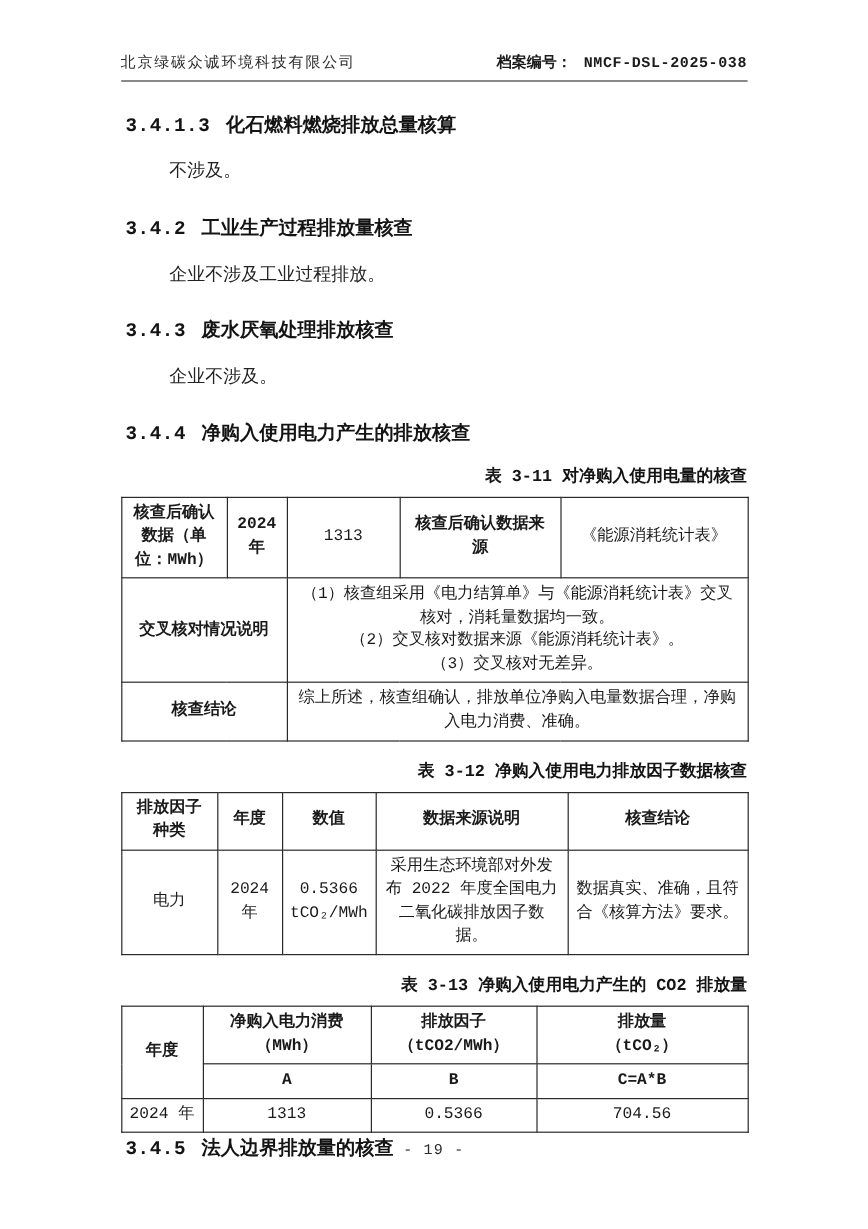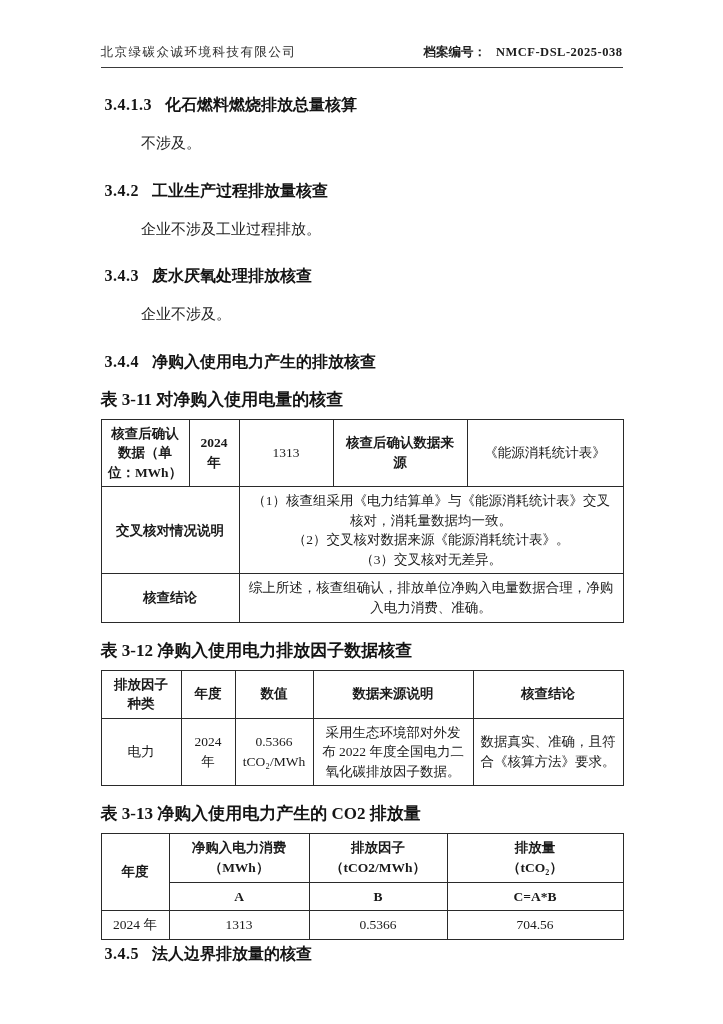--- a/index.html
+++ b/index.html
@@ -1,41 +1,41 @@
 <!DOCTYPE html>
 <html lang="zh"><head>
 <meta charset="utf-8">
 <style>
   html,body{margin:0;padding:0;background:#ffffff;}
   .page{
     position:relative;
     width:621px;height:1024px;
     margin:0 auto;
     background:#ffffff;
-    font-family:Liberation Serif, serif;
+    font-family:Liberation Mono, monospace;
     color:#141414;
     overflow:hidden;
   }
   .content{width:522px;margin:0 auto;}
   
   .doc-header{
     padding-top:44px;
     display:flex;justify-content:space-between;align-items:flex-end;
     font-size:12.5px;
   }
   .doc-header .company{letter-spacing:1.5px;color:#2b2b2b;}
   .doc-header .archive{font-weight:bold;color:#1c1c1c;}
   .doc-header .archive .no{margin-left:10px;letter-spacing:.5px;}
   .header-rule{border:none;border-bottom:1.5px solid #3a3a3a;margin:6px 0 0 0;}
   
   .sec-heading{font-size:16px;font-weight:bold;margin:27px 0 0 4px;line-height:1.25;}
   .sec-heading .num{margin-right:13px;letter-spacing:.5px;}
   .para{font-size:15px;margin:19px 0 0 0;text-indent:2.7em;line-height:1.3;color:#222;}
   
-  .tbl-caption{font-size:17px;font-weight:bold;text-align:left;margin:16px 0 8px 0;}
+  .tbl-caption{font-size:14px;font-weight:bold;text-align:right;margin:16px 0 8px 0;}
   .tbl-caption.tight{}
   
   table{border-collapse:collapse;width:522px;table-layout:fixed;
         font-size:13.5px;line-height:1.45;color:#1a1a1a;}
   td{border:1.2px solid #2a2a2a;text-align:center;vertical-align:middle;padding:4px 6px;
      word-break:break-word;overflow-wrap:break-word;}
   td.bold{font-weight:bold;}
   td.left{text-align:center;}
   td.just{text-align:center;}
   .unit-line{display:block;}
@@ -183,13 +183,14 @@
       </tr>
       </tbody>
     </table>
 
     <div class="sec-heading" style="margin-top:4px;">
       <span class="num">3.4.5</span><span>法人边界排放量的核查</span>
     </div>
 
   </div>
 
+  <div class="footer">- 19 -</div>
 </div>
 
 </body></html>

